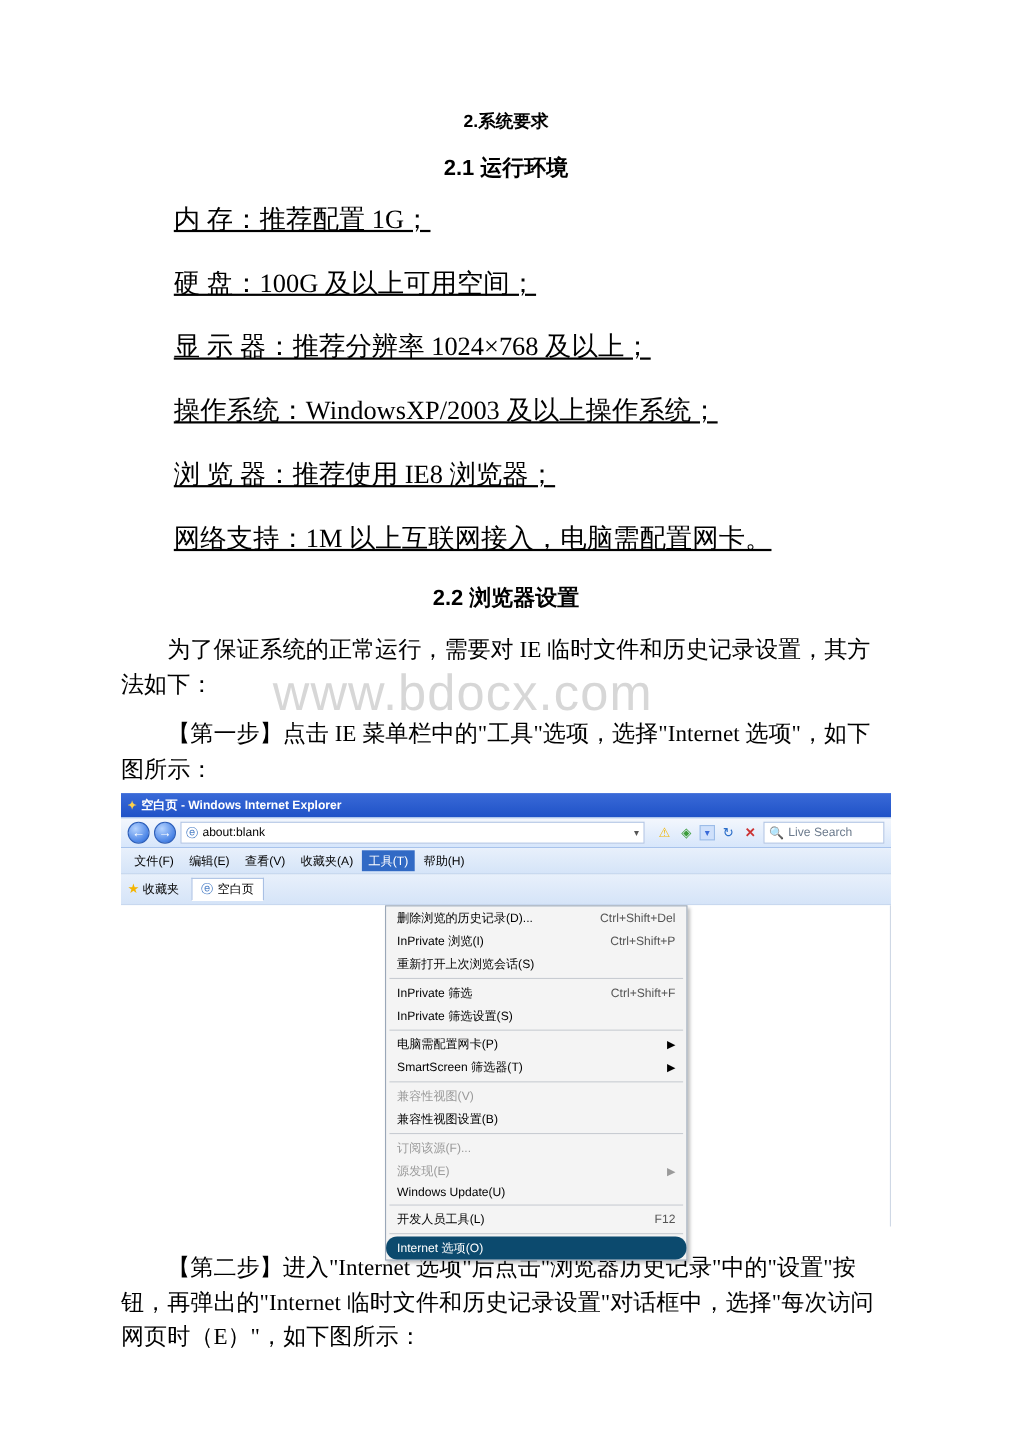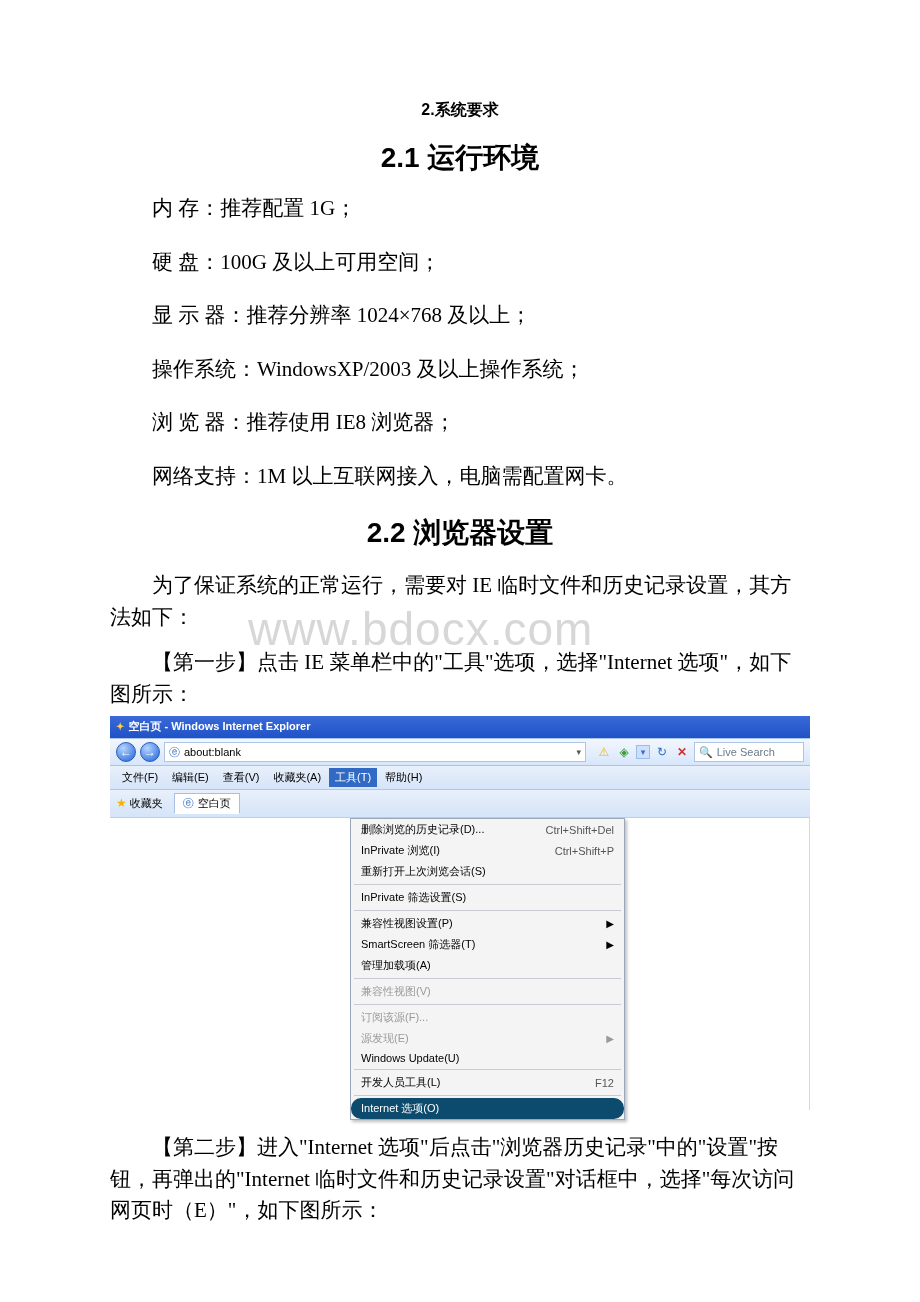--- a/index.html
+++ b/index.html
@@ -15,29 +15,30 @@
     .section-title {
       text-align: center;
       font-family: "SimHei", "黑体", sans-serif;
       font-size: 16px;
       font-weight: bold;
       margin-bottom: 18px;
     }
     .subsection-title {
       text-align: center;
       font-family: "SimHei", "黑体", sans-serif;
-      font-size: 28px;
+      font-size: 20px;
       font-weight: bold;
       margin-bottom: 16px;
     }
     .spec-line {
-      font-size: 21px;
+      font-size: 24px;
       margin-bottom: 22px;
       text-indent: 2em;
       line-height: 1.5;
+      text-decoration: underline;
     }
     .body-text {
       font-size: 21px;
       line-height: 1.5;
       text-indent: 2em;
       margin-bottom: 14px;
     }
     .sec22 { margin-top: 10px; margin-bottom: 18px; }
     .step-text { font-size: 21px; line-height: 1.5; text-indent: 2em; margin-bottom: 4px; }
     .watermark {
@@ -224,37 +225,41 @@
       </div>
       <div class="dd-item">
         <span class="dd-label">InPrivate 浏览(I)</span>
         <span class="dd-shortcut">Ctrl+Shift+P</span>
       </div>
       <div class="dd-item">
         <span class="dd-label">重新打开上次浏览会话(S)</span>
       </div>
       <div class="dd-sep"></div>
       <div class="dd-item">
+        <span class="dd-label">InPrivate 筛选</span>
+        <span class="dd-shortcut">Ctrl+Shift+F</span>
+      </div>
+      <div class="dd-item">
         <span class="dd-label">InPrivate 筛选设置(S)</span>
       </div>
       <div class="dd-sep"></div>
       <div class="dd-item">
-        <span class="dd-label">兼容性视图设置(P)</span>
+        <span class="dd-label">电脑需配置网卡(P)</span>
         <span class="arrow">▶</span>
       </div>
       <div class="dd-item">
         <span class="dd-label">SmartScreen 筛选器(T)</span>
         <span class="arrow">▶</span>
       </div>
-      <div class="dd-item">
-        <span class="dd-label">管理加载项(A)</span>
-      </div>
       <div class="dd-sep"></div>
       <div class="dd-item disabled">
         <span class="dd-label">兼容性视图(V)</span>
+      </div>
+      <div class="dd-item">
+        <span class="dd-label">兼容性视图设置(B)</span>
       </div>
       <div class="dd-sep"></div>
       <div class="dd-item disabled">
         <span class="dd-label">订阅该源(F)...</span>
       </div>
       <div class="dd-item disabled">
         <span class="dd-label">源发现(E)</span>
         <span class="arrow">▶</span>
       </div>
       <div class="dd-item">

